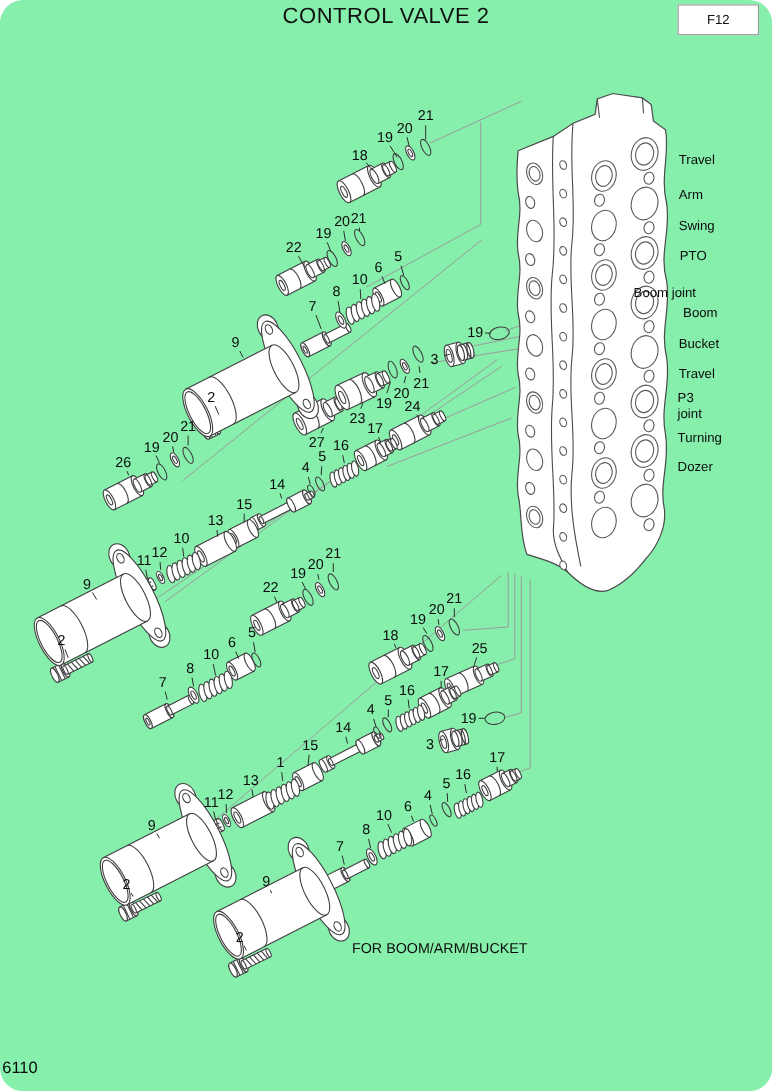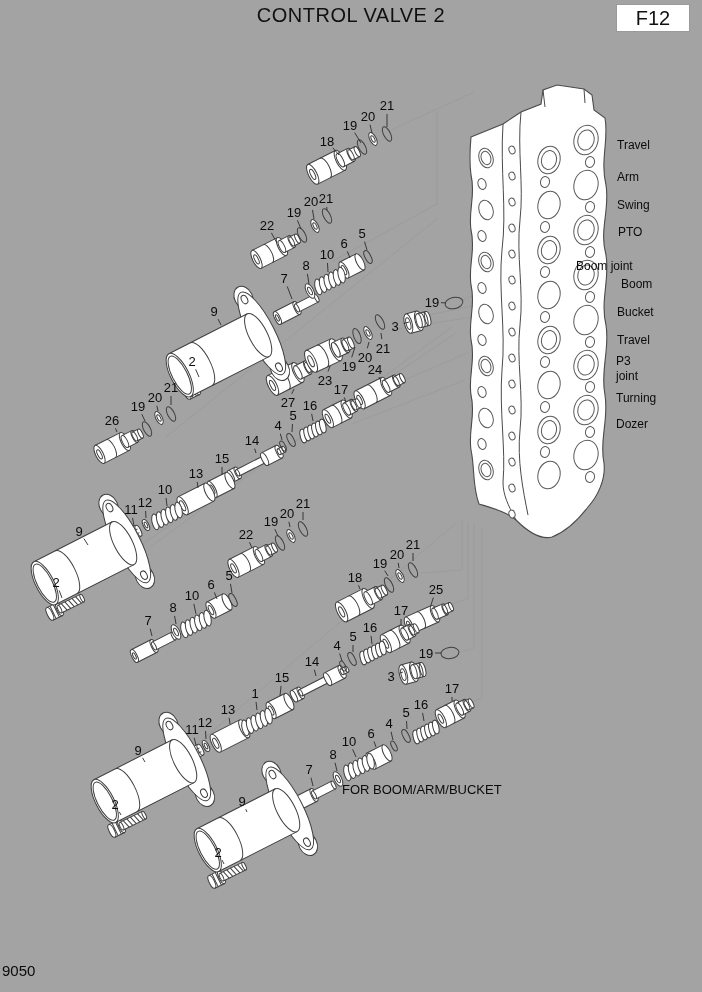--- a/index.html
+++ b/index.html
@@ -1,22 +1,22 @@
 <!DOCTYPE html>
 <html><head>
 <meta charset="utf-8">
 <style>
   html,body{margin:0;padding:0;background:#ffffff;}
-  #page{position:relative;width:702px;height:992px;background:#a3a3a3;overflow:hidden;
-        font-family:"Liberation Sans",sans-serif;color:#0b0b0b;}
+  #page{position:relative;width:702px;height:992px;background:#86efac;overflow:hidden;
+        font-family:"Liberation Sans",sans-serif;color:#0b0b0b;border-radius:21px;}
   #title{position:absolute;top:4px;left:0;width:702px;text-align:center;
          font-size:20px;letter-spacing:0.5px;color:#111;}
   #pagecode{position:absolute;left:616px;top:4px;width:72px;height:26px;border:1px solid #9a9a9a;
-            text-align:center;line-height:26px;font-size:20px;color:#111;background:#fff;}
-  #caption1{position:absolute;left:320px;top:782px;font-size:13px;white-space:nowrap;margin-left:22px;}
+            text-align:center;line-height:26px;font-size:12px;color:#111;background:#fff;}
+  #caption1{position:absolute;left:320px;top:854px;font-size:13px;white-space:nowrap;}
   #caption2{position:absolute;left:347px;top:837px;font-size:13px;white-space:nowrap;}
   #pagenum{position:absolute;left:2px;top:962px;font-size:15px;}
   svg{position:absolute;left:0;top:0;}
   svg text{font-family:"Liberation Sans",sans-serif;}
   .line{fill:none;stroke:#3f3f3f;stroke-width:1;}
   .cons{fill:none;stroke:#9b9b9b;stroke-width:0.9;}
   .lead{stroke:#2b2b2b;stroke-width:0.9;}
   .body{fill:#ffffff;stroke:#4a4a4a;stroke-width:1.1;}
   .ridge{fill:none;stroke:#4a4a4a;stroke-width:1;}
   .port{fill:#ffffff;stroke:#5a5a5a;stroke-width:1;}
@@ -938,14 +938,14 @@
         <line x1="119.30966917612515" y1="811.9010601562295" x2="121" y2="815" class="lead"></line>
         <text x="115" y="808.5" class="callout">2</text>
         <line x1="245.72422649871066" y1="809.1932982971634" x2="247" y2="812" class="lead"></line>
         <text x="242" y="805.5" class="callout">9</text>
         <line x1="222.0249223594996" y1="860.0498447189992" x2="224" y2="864" class="lead"></line>
         <text x="218" y="856.5" class="callout">2</text>
       </g>
   </svg>
 
   <div id="caption1">FOR BOOM/ARM/BUCKET</div>
-  <div id="pagenum">9050</div>
+  <div id="pagenum">6110</div>
 </div>
 
 </body></html>

